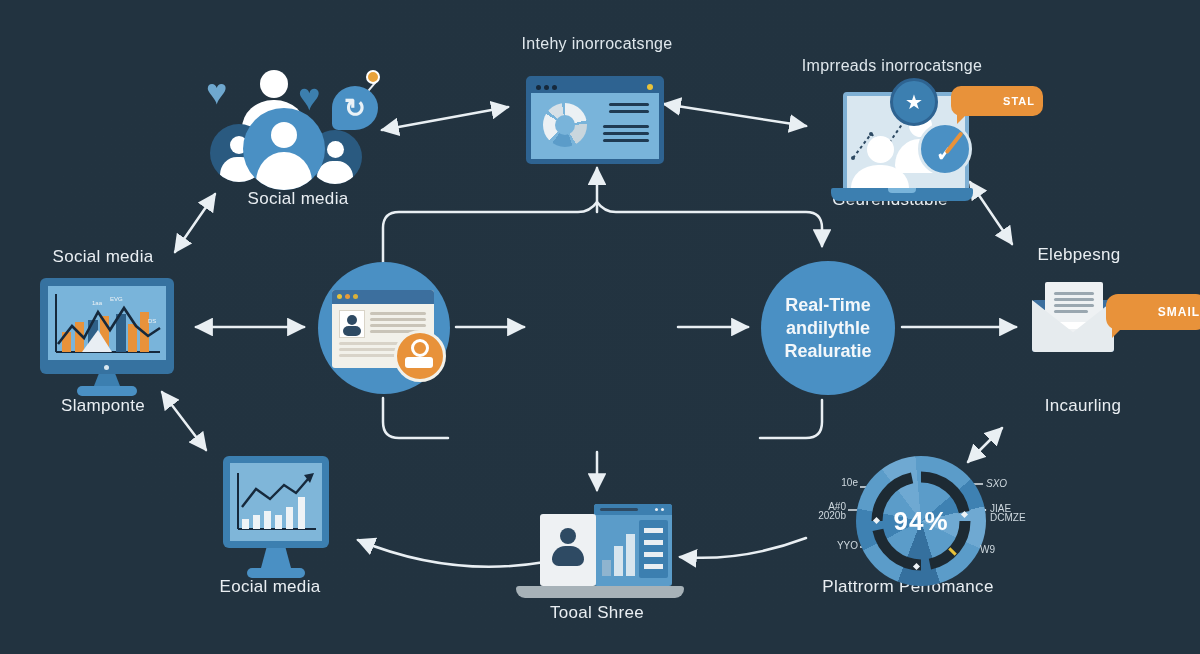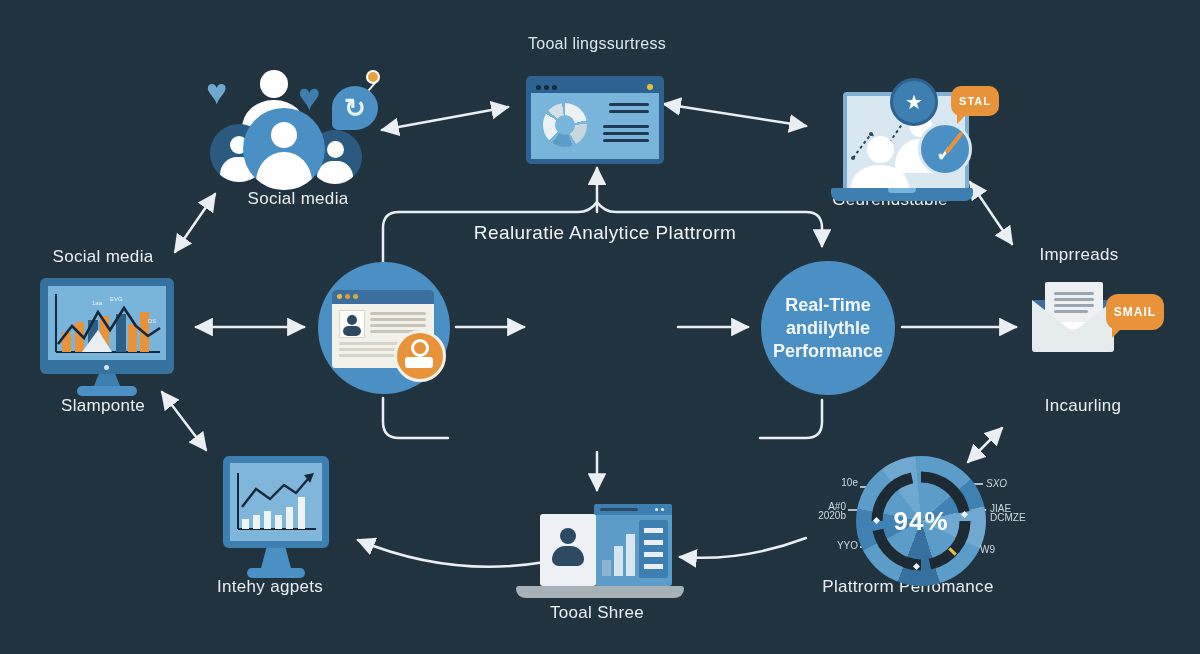--- a/index.html
+++ b/index.html
@@ -39,21 +39,21 @@
 
   
   .lt-screen{position:absolute;left:843px;top:92px;width:118px;height:94px;background:#d9e7f0;border:4px solid #7fb0d4;border-radius:4px 4px 0 0;overflow:hidden;}
   .lt-base{position:absolute;left:831px;top:188px;width:142px;height:13px;background:#3c7fb0;border-radius:2px 2px 8px 8px;}
   .lt-base:after{content:"";position:absolute;left:57px;top:0;width:28px;height:5px;background:#79b4da;border-radius:0 0 4px 4px;}
   .badge-star{position:absolute;left:890px;top:78px;width:42px;height:42px;border-radius:50%;background:#3c7fb0;border:3px solid #2e6391;
     color:#fff;display:flex;align-items:center;justify-content:center;font-size:20px;}
   .clock{position:absolute;left:918px;top:122px;width:48px;height:48px;border-radius:50%;background:#4a90c4;border:3px solid #d9e7f0;
     color:#fff;display:flex;align-items:flex-end;justify-content:center;font-size:22px;font-weight:bold;}
   .clock .hand{position:absolute;left:23px;top:2px;width:4px;height:26px;background:#e8923a;border-radius:2px;transform:rotate(38deg);transform-origin:bottom center;}
-  .speech{position:absolute;background:#e8923a;border-radius:10px;color:#fff;font-weight:bold;display:flex;align-items:center;justify-content:center;letter-spacing:1px;}
+  .speech{position:absolute;background:#e8923a;border-radius:10px;color:#fff;font-weight:bold;display:flex;align-items:center;justify-content:center;letter-spacing:1px;padding-left:44px;}
   .speech:after{content:"";position:absolute;left:6px;bottom:-8px;border:6px solid transparent;border-top-color:#e8923a;border-left-color:#e8923a;}
 
   
   .mon-frame{position:absolute;background:#3672a0;border-radius:6px;}
   .mon-screen{position:absolute;background:#79b4da;overflow:hidden;}
   .mon-dot{position:absolute;width:5px;height:5px;border-radius:50%;background:#d9e7f0;}
   .trap{clip-path:polygon(18% 0,82% 0,100% 100%,0 100%);}
   .tinylbl{position:absolute;color:#eef3f6;font-size:6px;line-height:6px;}
 
   
@@ -132,29 +132,29 @@
     <g stroke="#dfe7ec" stroke-width="1.4" fill="none">
       <path d="M 884 495 L 868 487 L 860 487"></path>
       <path d="M 880 516 L 862 510 L 848 510"></path>
       <path d="M 886 540 L 870 547 L 860 547"></path>
       <path d="M 952 494 L 970 484 L 983 484"></path>
       <path d="M 954 516 L 972 510 L 986 510" marker-end="url(#ahs)"></path>
       <path d="M 948 542 L 964 550 L 977 550"></path>
     </g>
   </svg>
 
-  <div class="cap sm" style="left:597px;top:35px;">Tooal lingssurtress</div>
+  <div class="cap sm" style="left:597px;top:35px;">Intehy inorrocatsnge</div>
+  <div class="cap sm" style="left:892px;top:57px;">Imprreads inorrocatsnge</div>
   <div class="cap" style="left:298px;top:189px;">Social media</div>
-  <div class="banner" style="left:605px;top:222px;">Realuratie Analytice Plattrorm</div>
   <div class="cap" style="left:103px;top:247px;">Social media</div>
-  <div class="cap" style="left:1079px;top:245px;">Imprreads</div>
+  <div class="cap" style="left:1079px;top:245px;">Elebpesng</div>
   <div class="cap" style="left:890px;top:190px;">Geurendstable</div>
   <div class="cap" style="left:103px;top:396px;">Slamponte</div>
   <div class="cap" style="left:1083px;top:396px;">Incaurling</div>
-  <div class="cap" style="left:270px;top:577px;">Intehy agpets</div>
+  <div class="cap" style="left:270px;top:577px;">Eocial media</div>
   <div class="cap" style="left:908px;top:577px;">Plattrorm Perfomance</div>
   <div class="cap" style="left:597px;top:603px;">Tooal Shree</div>
 
   <div class="abs" style="left:200px;top:66px;width:185px;height:140px;">
     <span class="heart" style="left:6px;top:8px;font-size:36px;color:#6fa8cf;">♥</span>
     <div>
       <div class="p-head" style="left:60px;top:4px;width:28px;height:28px;"></div>
       <div class="p-body" style="left:42px;top:34px;width:64px;height:36px;"></div>
     </div>
     <span class="heart" style="left:98px;top:12px;font-size:38px;color:#3c7fae;">♥</span>
@@ -278,21 +278,21 @@
       <div class="abs" style="left:14px;top:6px;width:12px;height:12px;border:3px solid #fff;border-radius:50%;"></div>
       <div class="abs" style="left:8px;top:24px;width:28px;height:11px;background:#fff;border-radius:3px;"></div>
     </div>
   </div>
 
 
   <div class="bigcircle" style="left:761px;top:261px;width:134px;height:134px;">
     <div class="result-text">
       <span>Real-Time</span>
       <span>andilythle</span>
-      <span>Performance</span>
+      <span>Realuratie</span>
     </div>
   </div>
 
   <div class="abs" style="left:1026px;top:280px;width:96px;height:94px;">
     <div class="env-back"></div>
     <div class="env-letter">
       <div class="env-line" style="top:10px;width:40px;"></div>
       <div class="env-line" style="top:16px;width:40px;"></div>
       <div class="env-line" style="top:22px;width:40px;"></div>
       <div class="env-line" style="top:28px;width:34px;"></div>

